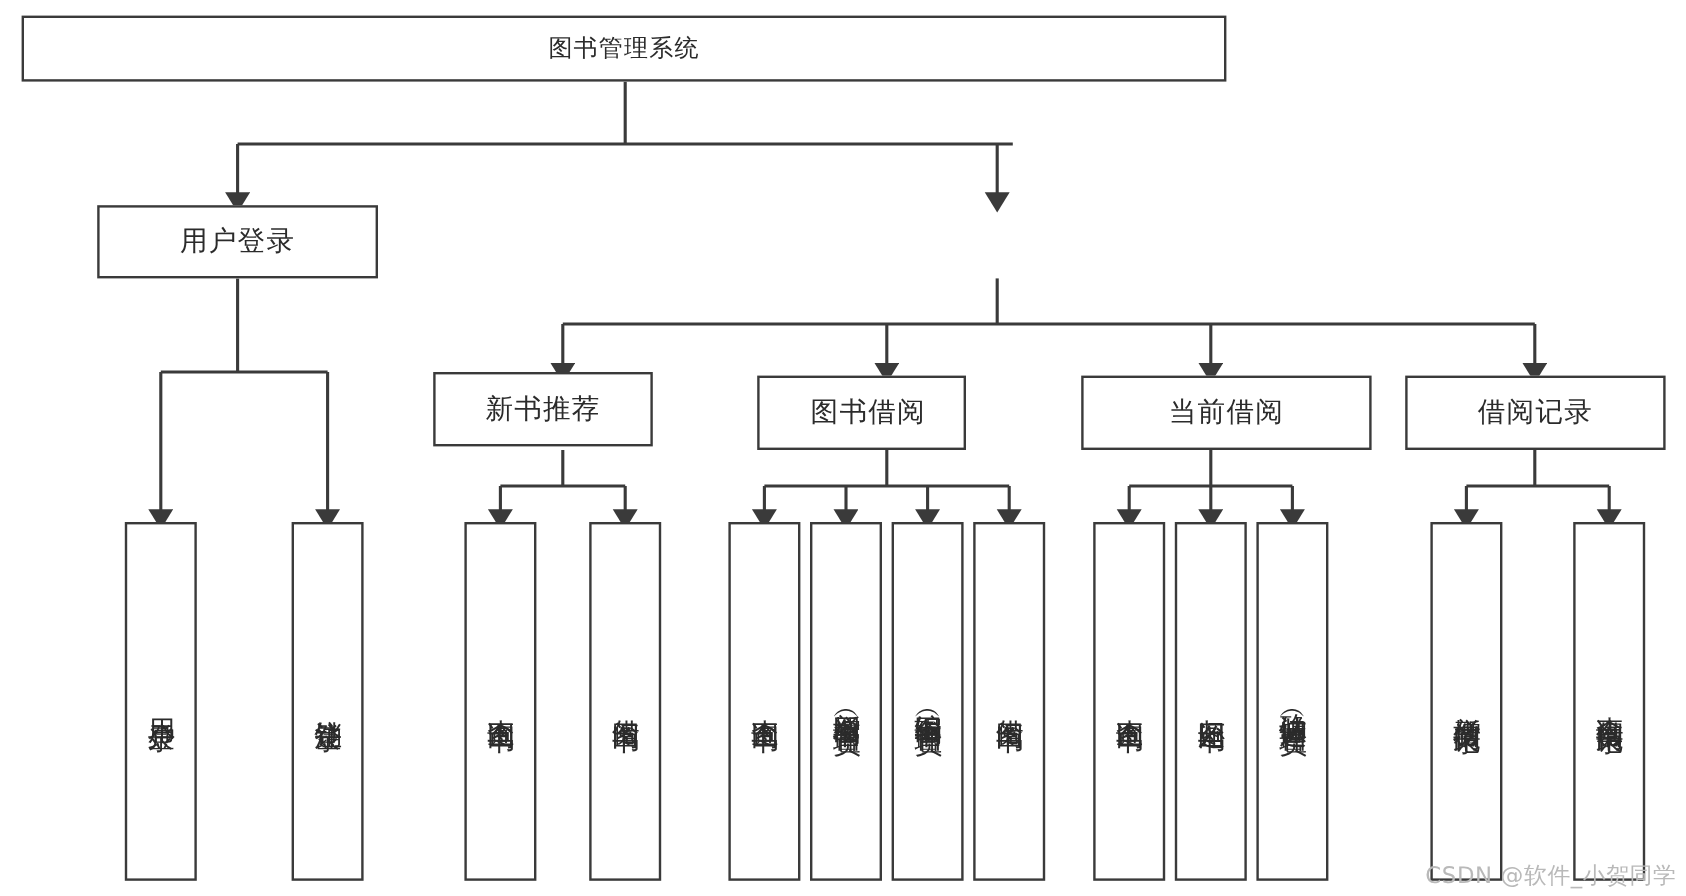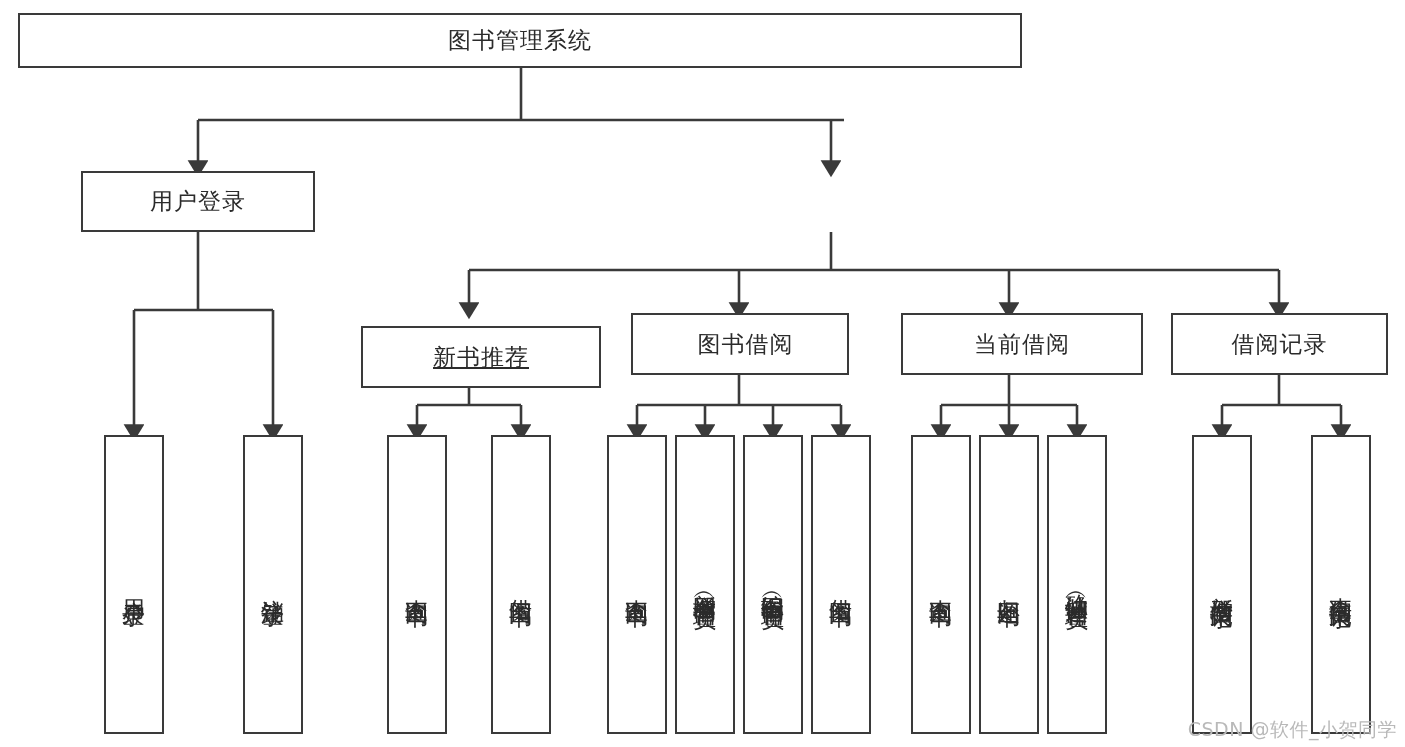--- a/index.html
+++ b/index.html
@@ -48,21 +48,21 @@
   .node.vertical .label {
     writing-mode: vertical-rl;
     text-orientation: upright;
     font-size: 23px;
     line-height: 1.05;
     letter-spacing: 2px;
     white-space: nowrap;
     max-height: 100%;
   }
   .node.root .label {
-    font-size: 23px;
+    font-size: 20px;
   }
   #watermark {
     position: absolute;
     right: 8px;
     bottom: 4px;
     font-size: 19px;
     color: #b9b9b9;
     letter-spacing: 0.5px;
     z-index: 5;
     white-space: nowrap;
@@ -124,24 +124,24 @@
   </svg>
 
   <div class="node root" style="left:18px; top:13px; width:1004px; height:55px;">
     <span class="label">图书管理系统</span>
   </div>
 
   <div class="node" style="left:81px; top:171px; width:234px; height:61px;">
     <span class="label">用户登录</span>
   </div>
 
-  <div class="node" style="left:361px; top:326px; width:240px; height:62px;text-decoration:underline;">
+  <div class="node" style="left:361px; top:310px; width:183px; height:62px;">
     <span class="label">新书推荐</span>
   </div>
-  <div class="node" style="left:631px; top:313px; width:218px; height:62px;padding-left:11px;">
+  <div class="node" style="left:631px; top:313px; width:174px; height:62px;padding-left:11px;">
     <span class="label">图书借阅</span>
   </div>
   <div class="node" style="left:901px; top:313px; width:242px; height:62px;">
     <span class="label">当前借阅</span>
   </div>
   <div class="node" style="left:1171px; top:313px; width:217px; height:62px;">
     <span class="label">借阅记录</span>
   </div>
 
   <div class="node vertical" style="left:104px; top:435px; width:60px; height:299px;">

